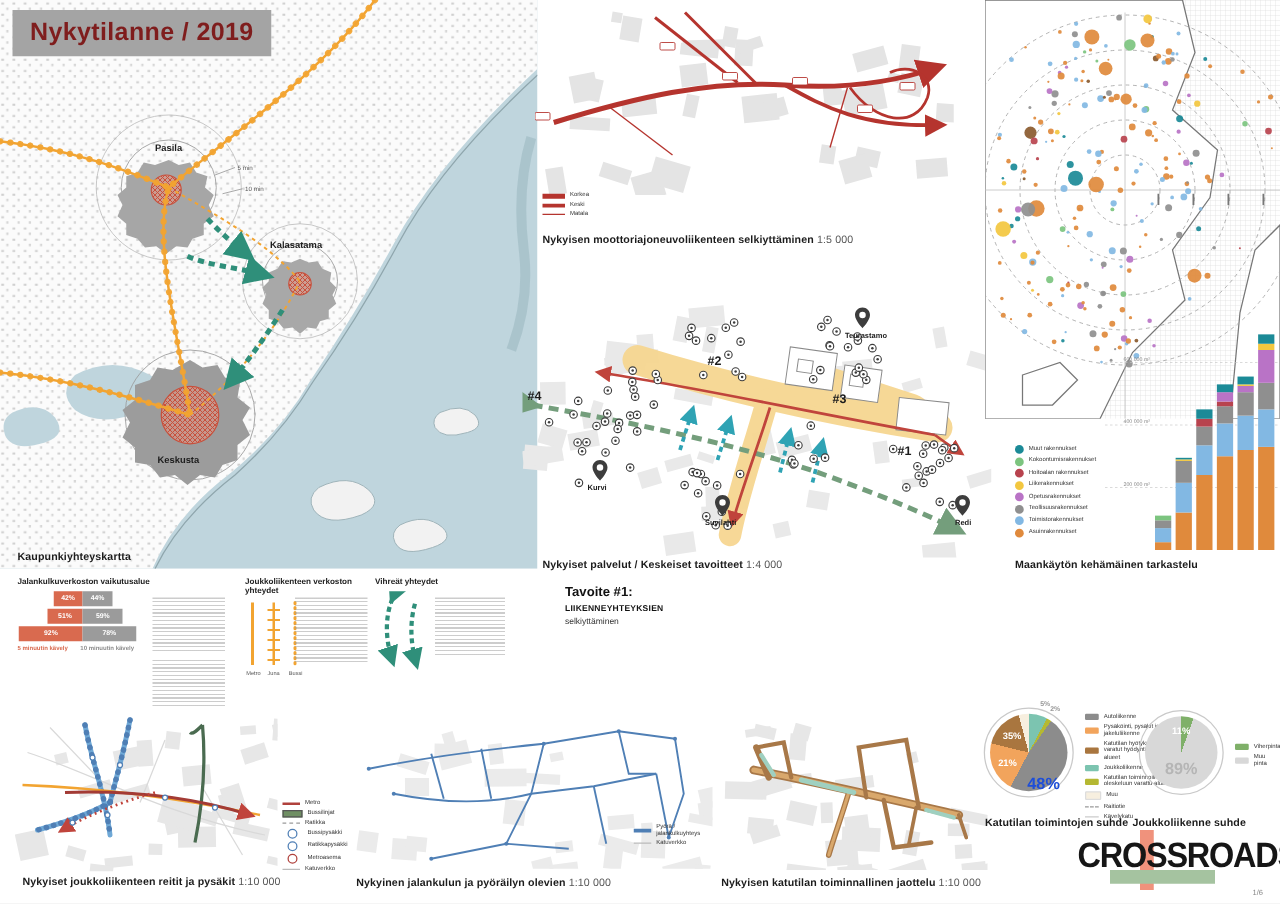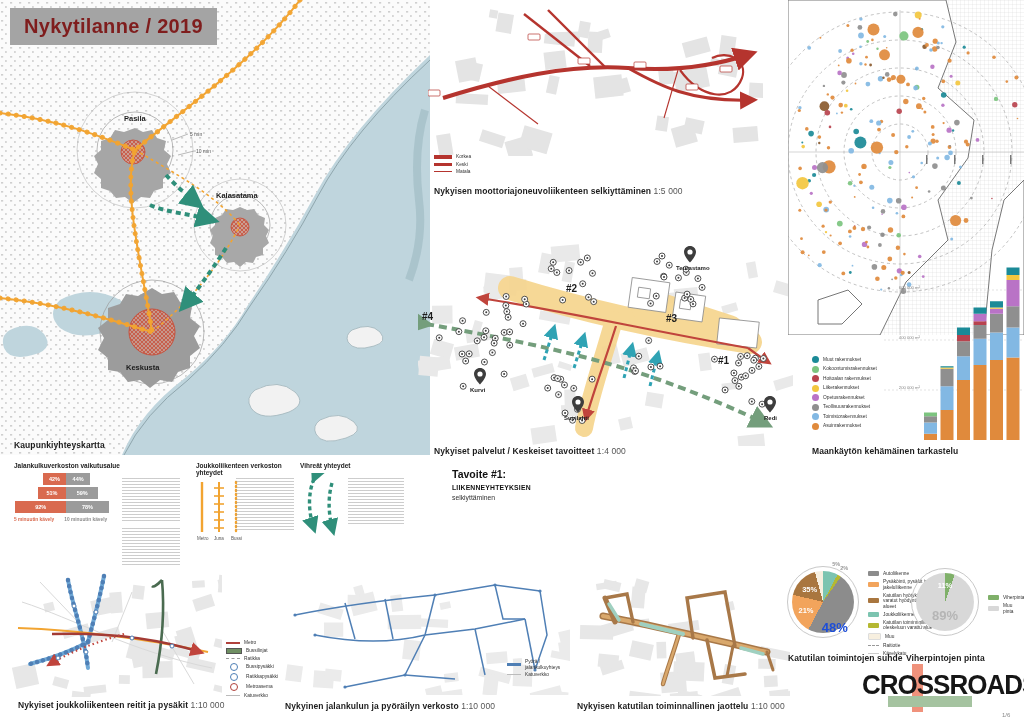--- a/index.html
+++ b/index.html
@@ -1024,21 +1024,21 @@
         <div class="lrow">
           <span style="flex: 0 0 auto; width: 14px; height: 2.2px; background: rgb(79, 127, 181);"></span>
           <span class="lbl">Pyörä / jalankulkuyhteys</span>
         </div>
         <div class="lrow">
           <span style="flex: 0 0 auto; width: 14px; height: 1px; background: rgb(187, 187, 187);"></span>
           <span class="lbl">Katuverkko</span>
         </div>
       </div>
     <div class="cap" style="position:absolute;left:0;top:126px;">
-      <span>Nykyinen jalankulun ja pyöräilyn verkosto</span> <span class="scale">1:10 000</span>
+      <span>Nykyinen jalankulun ja pyöräilyn olevien</span> <span class="scale">1:10 000</span>
     </div>
   </div>
 
   <div class="panel" style="left:575px;top:578px;width:220px;height:135px;">
     <svg width="215" height="118" viewBox="0 0 215 118">
       <g id="street-blocks">
           <rect x="54.170888806693256" y="114.70344722853042" width="31.206896073184907" height="8.968606401234865" fill="#e7e7e7" transform="rotate(7.5 69.77433684328571 119.18775042914785)"></rect>
           <rect x="59.759903118247166" y="1.8680891650728881" width="13.25998309114948" height="11.841577157378197" fill="#e7e7e7" transform="rotate(15.7 66.3898946638219 7.7888777437619865)"></rect>
           <rect x="85.8875711937435" y="93.70942421606742" width="25.293632425367832" height="20.554217036813498" fill="#e7e7e7" transform="rotate(-4.7 98.53438740642741 103.98653273447417)"></rect>
           <rect x="134.3008104187902" y="113.51139235775918" width="32.30708708940074" height="16.015539728105068" fill="#e7e7e7" transform="rotate(-17.9 150.45435396349058 121.51916222181171)"></rect>
@@ -1135,21 +1135,21 @@
         <div class="lrow">
           <div class="swr" style="background: rgb(127, 176, 105);"></div>
           <span class="lbl">Viherpinta</span>
         </div>
         <div class="lrow">
           <div class="swr" style="background: rgb(216, 216, 216);"></div>
           <span class="lbl">Muu pinta</span>
         </div>
       </div>
     <div class="cap" style="position:absolute;left:8px;top:88px;">Katutilan toimintojen suhde</div>
-    <div class="cap" style="position:absolute;left:126px;top:88px;">Viherpintojen pinta</div>
+    <div class="cap" style="position:absolute;left:126px;top:88px;">Joukkoliikenne suhde</div>
   <div class="plabel" style="left: 54.8816px; top: 44.3096px; font-size: 13px; color: #1d4ed8; margin-top: 18px;">48%</div>
       <div class="plabel" style="left: 26.0346px; top: 44.6246px; font-size: 7.5px; color: rgb(255, 255, 255);">21%</div>
       <div class="plabel" style="left: 29.6655px; top: 24.0327px; font-size: 7.5px; color: rgb(255, 255, 255);">35%</div>
       <div class="plabel" style="left: 56.1204px; top: -1.1044px; font-size: 5.5px; color: rgb(153, 153, 153);">5%</div>
       <div class="plabel" style="left: 64.1166px; top: 2.6754px; font-size: 5.5px; color: rgb(153, 153, 153);">2%</div>
       <div class="plabel" style="left: 164.939px; top: 19.6001px; font-size: 7.5px; color: rgb(255, 255, 255);">11%</div>
       <div class="plabel" style="left: 165.046px; top: 50.0499px; font-size: 13px; color: rgb(181, 181, 181);">89%</div>
     </div>
 
   <div id="brand">

